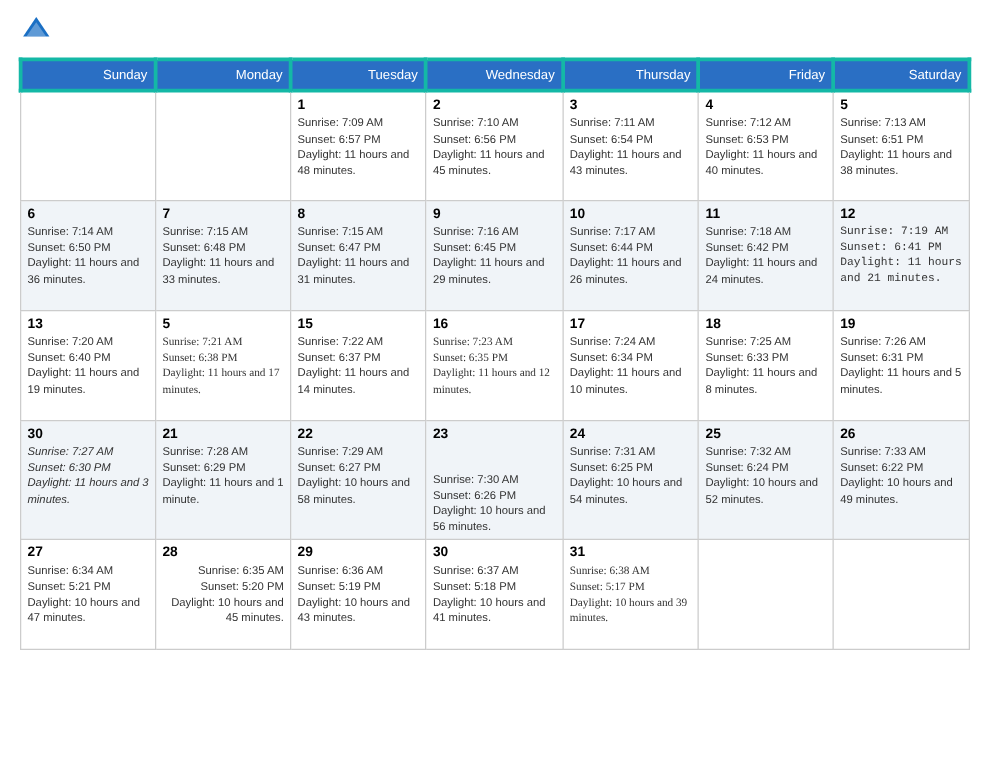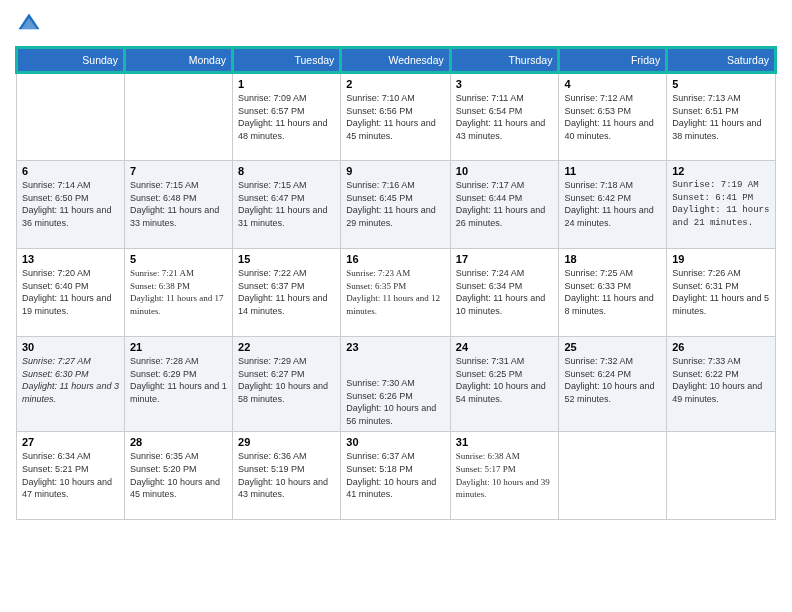--- a/index.html
+++ b/index.html
@@ -292,21 +292,21 @@
         </tr>
         <tr class="row-white">
           <td>
             <span class="cell-date">27</span>
             <div class="cell-info" style="white-space: pre-line;">Sunrise: 6:34 AM
 Sunset: 5:21 PM
 Daylight: 10 hours and 47 minutes.</div>
           </td>
           <td>
             <span class="cell-date">28</span>
-            <div class="cell-info" style="white-space: pre-line;">Sunrise: 6:35 AM
+            <div class="cell-info" style="white-space: pre-line; text-align: right;">Sunrise: 6:35 AM
 Sunset: 5:20 PM
 Daylight: 10 hours and 45 minutes.</div>
           </td>
           <td>
             <span class="cell-date">29</span>
             <div class="cell-info" style="white-space: pre-line;">Sunrise: 6:36 AM
 Sunset: 5:19 PM
 Daylight: 10 hours and 43 minutes.</div>
           </td>
           <td>

